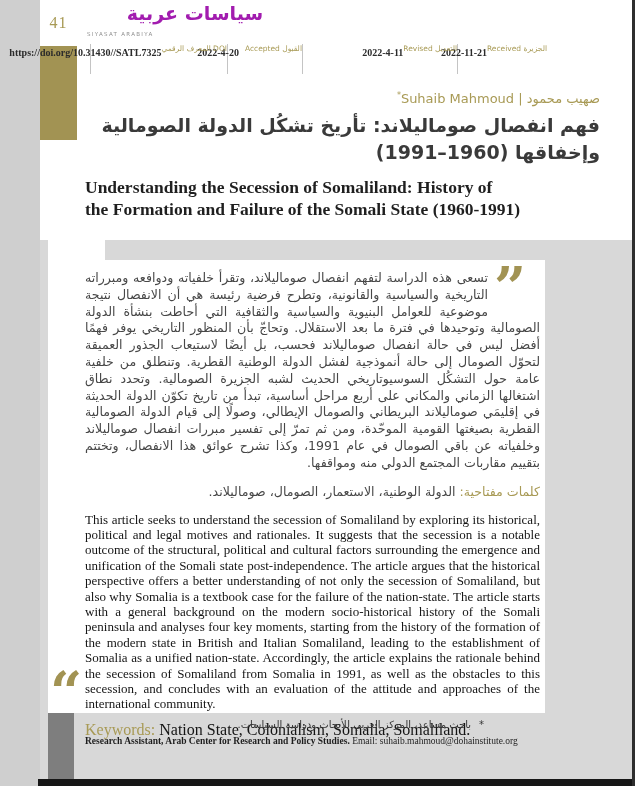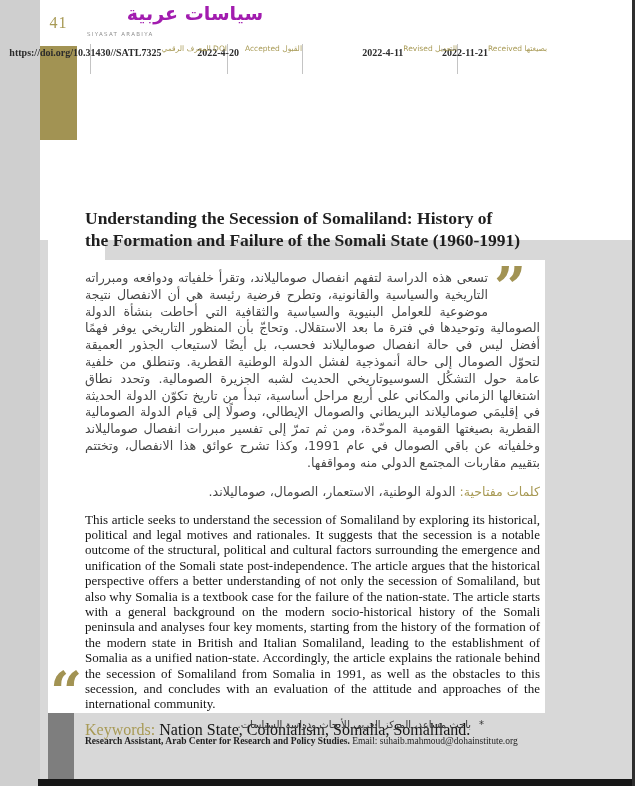--- a/index.html
+++ b/index.html
@@ -29,21 +29,21 @@
   .meta-cell .lbl{font-size:7.5px;color:#a89a55;white-space:nowrap;direction:rtl;}
   .meta-cell .val{font-family:"Liberation Serif",serif;font-weight:bold;font-size:10px;
                   color:#2b2b2b;white-space:nowrap;direction:ltr;text-align:start;margin-top:3px;}
   .w-received{width:90px;} .w-revised{width:155px;} .w-accepted{width:75px;gap:6px;} .w-doi{width:137px;}
 
   .author{left:85px;top:91px;width:515px;text-align:right;font-size:13px;color:#a89a55;}
   .author sup{font-size:8px;}
   .title-ar{left:85px;top:112px;width:515px;direction:rtl;text-align:right;
             font-size:19px;font-weight:bold;color:#3a3a3a;line-height:27px;}
   .title-en{left:85px;top:176px;width:515px;font-family:"Liberation Serif",serif;
-            font-weight:bold;font-size:17.5px;color:#1f1f1f;line-height:22px;margin-top:31px;}
+            font-weight:bold;font-size:17.5px;color:#1f1f1f;line-height:22px;}
 
   .absbox{left:48px;top:260px;width:497px;height:453px;background:#ffffff;box-sizing:border-box;
           padding:10px 5px 0 37px;}
   .ar-abstract{direction:rtl;text-align:justify;font-size:12.6px;line-height:16.8px;color:#474747;}
   .qspacer{float:right;width:46px;height:40px;margin-left:6px;}
   .quote{font-family:"DejaVu Serif",serif;font-weight:bold;color:#a29353;
          font-size:56px;line-height:34px;display:block;text-align:left;}
   .kw-ar{direction:rtl;text-align:right;font-size:12.6px;margin-top:12px;color:#474747;}
   .kw-ar .kwlbl{color:#a89a55;text-align:center;}
   .en-abstract{font-family:"Liberation Serif",serif;font-size:13px;line-height:15.4px;
@@ -71,38 +71,43 @@
   <div class="abs numbox">
     <span class="pagenum">41</span>
   </div>
   <div class="abs olive"></div>
 
   <div class="abs logo-ar">سياسات عربية</div>
   <div class="abs logo-en">SIYASAT ARABIYA</div>
 
   <div class="abs meta">
     <div class="meta-cell w-received">
-      <span class="lbl">بصيغتها Received</span>
+      <span class="lbl">الجزيرة Received</span>
       <span class="val">2022-11-21</span>
     </div>
     <div class="meta-cell w-revised">
       <span class="lbl">التعديل Revised</span>
       <span class="val">2022-4-11</span>
     </div>
     <div class="meta-cell w-accepted">
       <span class="lbl">القبول Accepted</span>
       <span class="val">2022-4-20</span>
     </div>
     <div class="meta-cell w-doi">
       <span class="lbl">DOI المعرف الرقمي</span>
       <span class="val">https://doi.org/10.31430//SATL7325</span>
     </div>
   </div>
 
+  <div class="abs author"><sup>*</sup><span>Suhaib Mahmoud</span><span> | </span><span>صهيب محمود</span></div>
 
+  <div class="abs title-ar">
+    <div>فهم انفصال صوماليلاند: تأريخ تشكُل الدولة الصومالية</div>
+    <div>وإخفاقها (1960–1991)</div>
+  </div>
 
   <div class="abs title-en">
     <div>Understanding the Secession of Somaliland: History of</div>
     <div>the Formation and Failure of the Somali State (1960-1991)</div>
   </div>
 
   <div class="abs absbox">
     <div class="ar-abstract">
       <span class="qspacer">
           <span class="quote">”</span>

